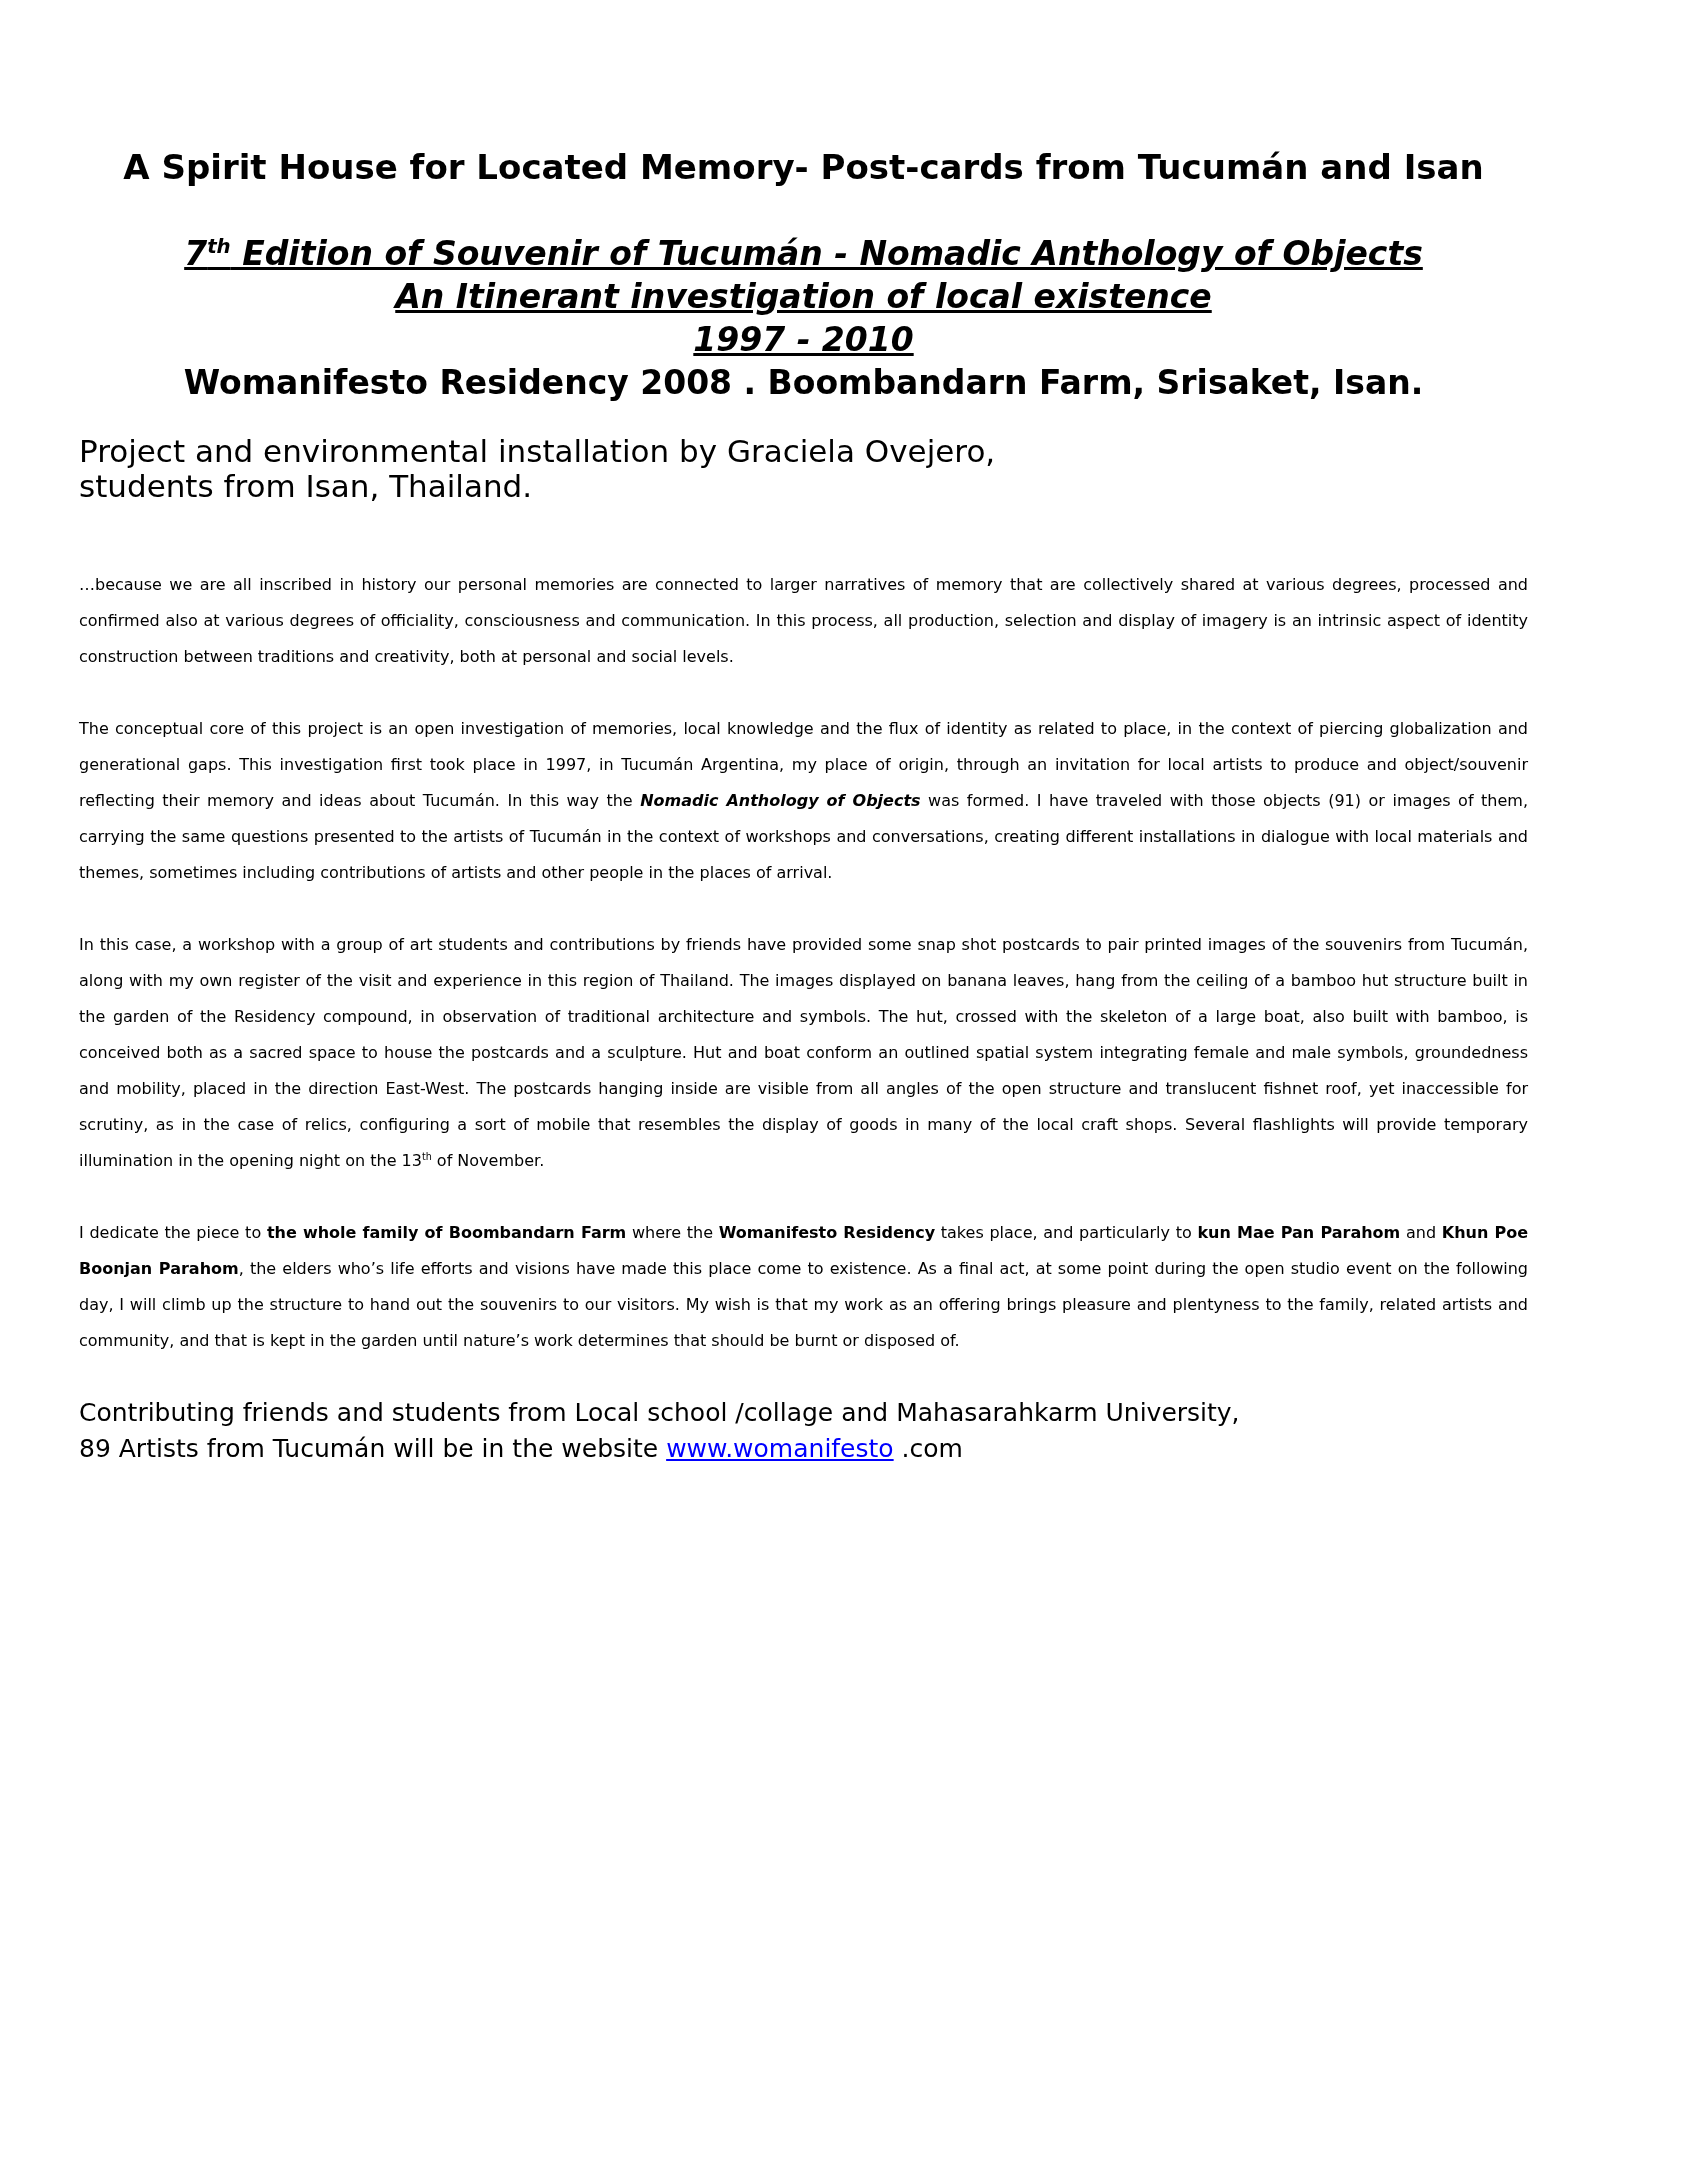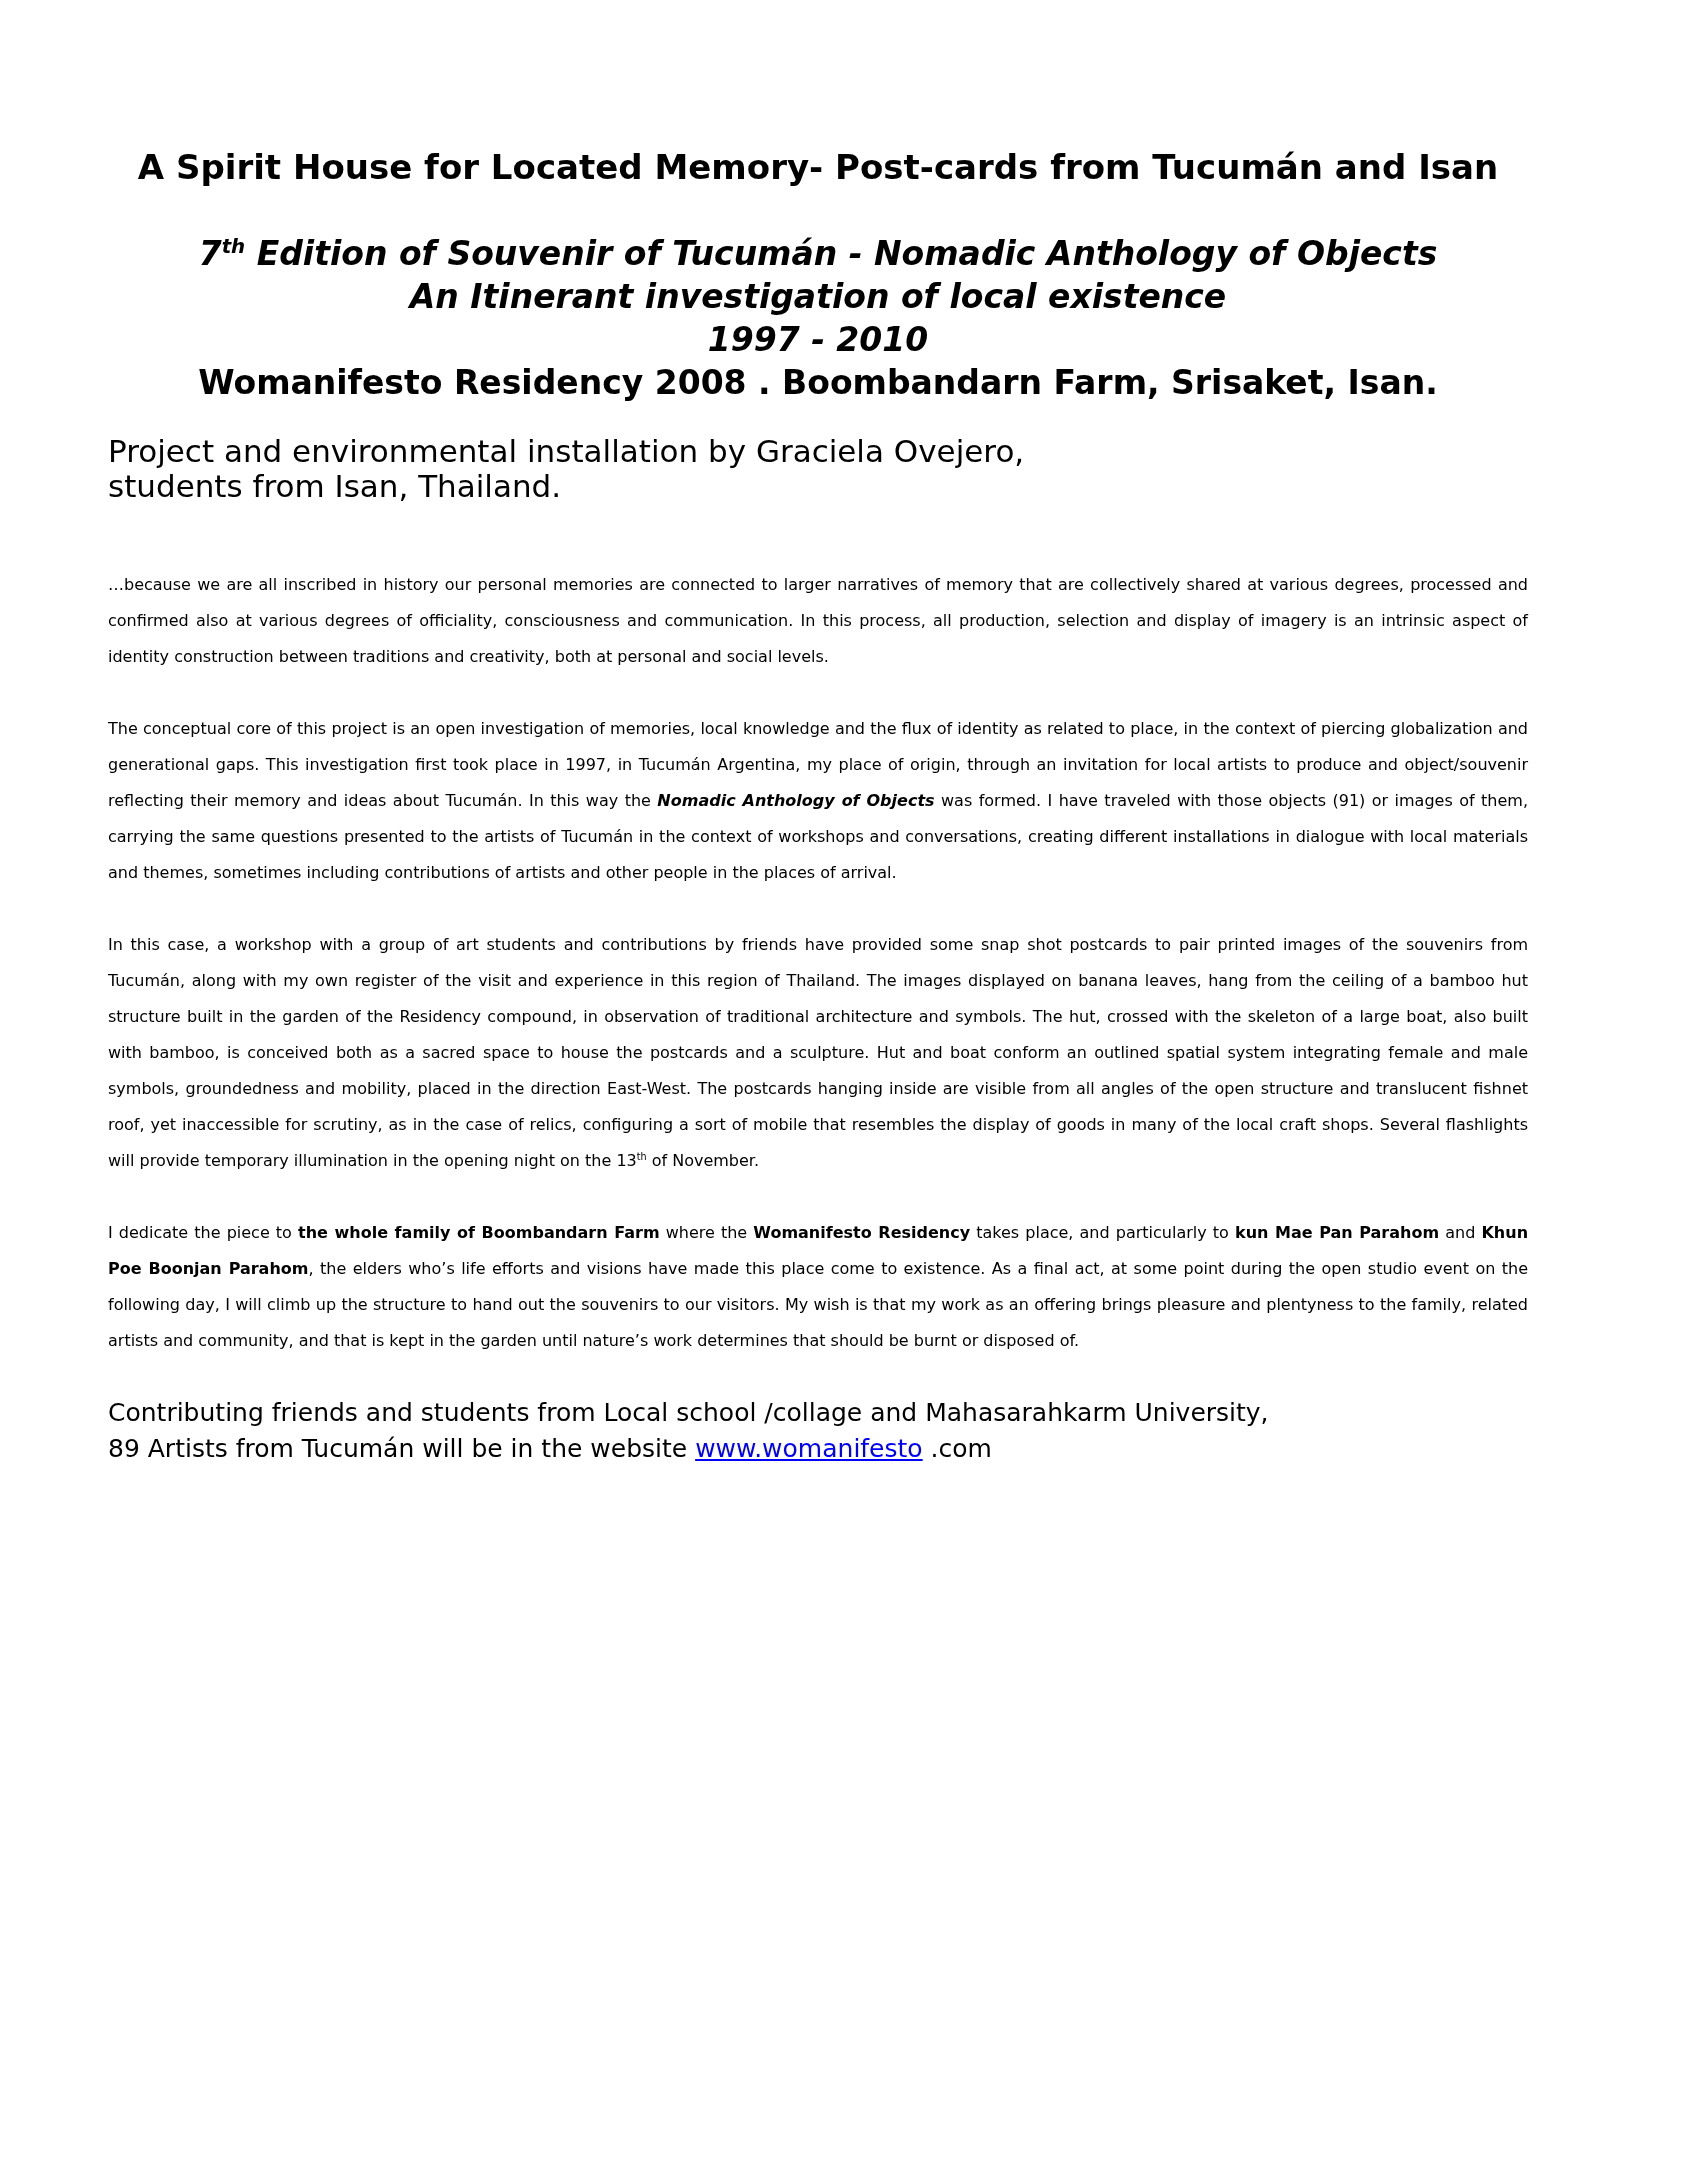--- a/index.html
+++ b/index.html
@@ -4,40 +4,40 @@
 <style>
   :root { --link: #0000ff; }
   html, body { margin: 0; padding: 0; background: #ffffff; }
   .page {
     position: relative;
     width: 1683px;
     height: 1575px;
     box-sizing: border-box;
     background: #ffffff;
     color: #000000;
-    padding: 144px 155px 0 108px;
+    padding: 144px 155px 0 79px;
     overflow: hidden;
     font-family: "DejaVu Sans", "Liberation Sans", sans-serif;
   }
   .title {
     font-weight: 700;
     font-size: 34px;
     line-height: 46px;
     text-align: center;
     white-space: nowrap;
   }
   .head-block { margin-top: 42px; }
   .head-line {
     font-weight: 700;
     font-size: 33px;
     line-height: 43px;
     text-align: center;
     white-space: nowrap;
   }
-  .it { font-style: italic; }
+  .it { font-style: italic; text-decoration: underline; }
   .project-heading {
     margin-top: 30px;
     font-weight: 400;
     font-size: 31px;
     line-height: 35px;
   }
   .body-text {
     margin-top: 63px;
     font-size: 16px;
     line-height: 36px;

